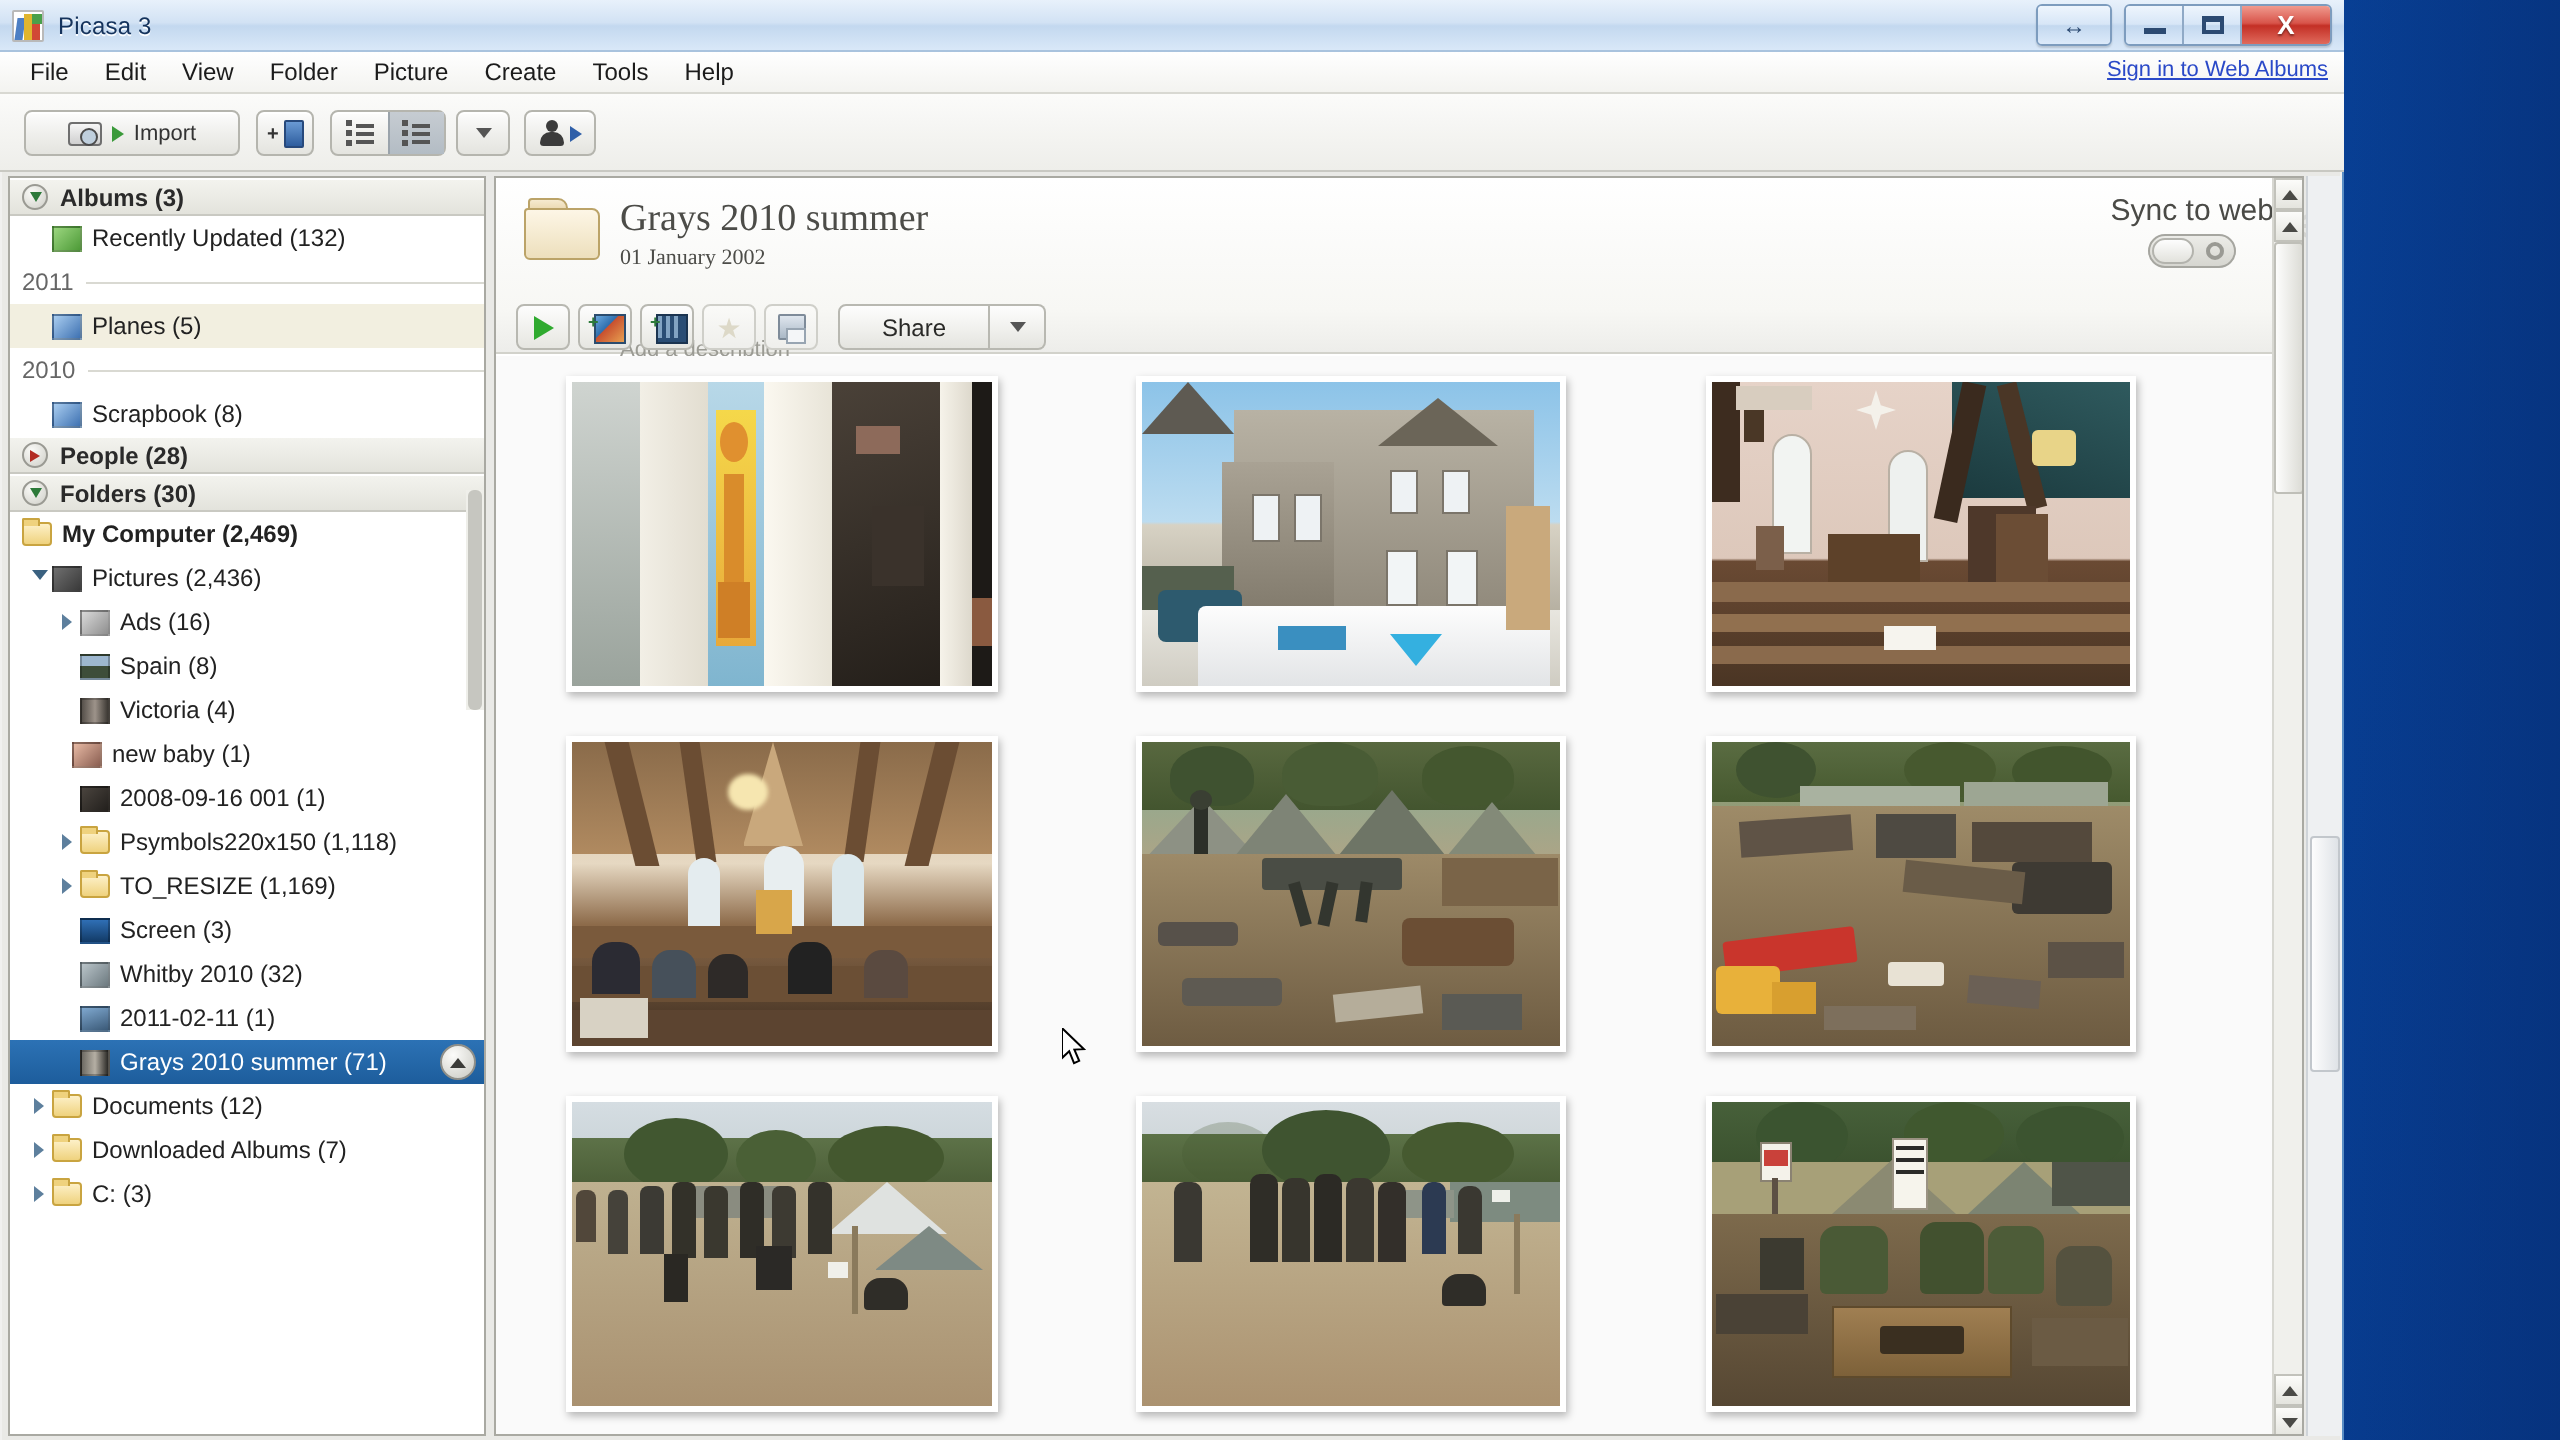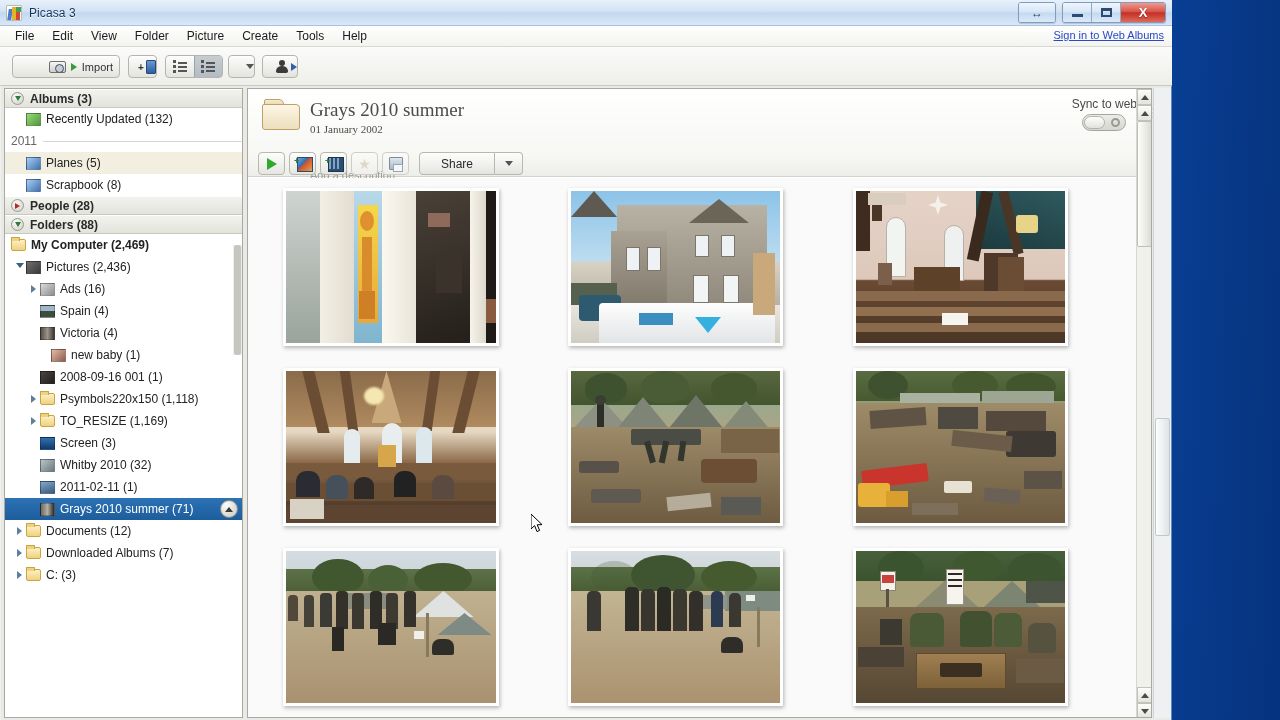--- a/index.html
+++ b/index.html
@@ -76,21 +76,21 @@
     color: #2a49c8; text-decoration: underline; cursor: pointer;
   }
 
   
   #toolbar {
     position: absolute; left: 0; top: 47px; width: 1172px; height: 39px;
     background: linear-gradient(180deg,#fbfbfa 0%,#eeeeea 100%);
     border-bottom: 1px solid #c8c8c2;
   }
   .tb-btn {
-    position: absolute; display: flex; align-items: center; justify-content: flex-end;
+    position: absolute; display: flex; align-items: center; justify-content: center;
     background: linear-gradient(180deg,#fdfdfd 0%,#efefec 52%,#e4e4df 100%);
     border: 1px solid #b5b5ae; border-radius: 4px;
     box-shadow: 0 1px 0 rgba(255,255,255,.9) inset;
   }
   #btn-import { left: 12px; top: 8px; width: 108px; height: 23px; gap: 5px; padding: 0 6px; }
   #btn-import .lbl { font-size: 11px; color: #333; }
   .cam-icon { width: 17px; height: 12px; background: linear-gradient(180deg,#f6f6f6,#cfcfcf);
      border: 1px solid #6f6f6f; border-radius: 2px; position: relative; }
   .cam-icon::before { content:""; position:absolute; left:5px; top:2px; width:7px; height:7px;
      border:1px solid #4b4b4b; border-radius:50%; background:#bfcfdd;}
@@ -226,21 +226,21 @@
   .star-dim { color:#ddd9c8; font-size:14px; }
   .disk-g { width:14px;height:13px;background:linear-gradient(180deg,#dfe6ee,#aab8c6);border:1px solid #7e8b99;border-radius:1px;position:relative;}
   .disk-g::after{content:"";position:absolute;left:3px;top:6px;width:8px;height:6px;background:#f4f6f8;border:1px solid #98a5b2;}
   #btn-share { width: 76px; height: 23px; font-size:12px; color:#2a2a28;
      background: linear-gradient(180deg,#fdfdfd 0%,#f1f1ee 52%,#e4e4df 100%);
      border:1px solid #b8b8b1; border-radius:4px 0 0 4px; display:flex;align-items:center;justify-content:center;}
   #btn-share-menu { width: 28px; height:23px; border:1px solid #b8b8b1; border-left:none; border-radius:0 4px 4px 0;
      background: linear-gradient(180deg,#fdfdfd 0%,#f1f1ee 52%,#e4e4df 100%); display:flex;align-items:center;justify-content:center;}
 
   #synctoweb { position:absolute; right: 14px; top: 8px; text-align:center; }
-  #synctoweb .lbl { font-size:12px; color:#4a4a46; margin-bottom:3px;}
+  #synctoweb .lbl { font-size:15px; color:#4a4a46; margin-bottom:3px;}
   #synctoweb .toggle { width:44px; height:17px; border-radius:9px; position:relative;
      background: linear-gradient(180deg,#ececE8,#d6d6d0); border:1px solid #a6a6a0; margin:0 auto;}
   #synctoweb .toggle .knob { position:absolute; left:1px; top:1px; width:21px; height:13px; border-radius:7px;
      background: linear-gradient(180deg,#fdfdfd,#e2e2dc); border:1px solid #b3b3ad;}
   #synctoweb .toggle .circ { position:absolute; right:5px; top:3px; width:9px; height:9px; border-radius:50%;
      border:2px solid #9a9a94; }
 
   
   #grid {
     position: absolute; left: 0; top: 89px; width: 890px; height: 541px;
@@ -442,38 +442,42 @@
     <div class="year-sep">
       <span>2011</span>
       <span class="rule"></span>
     </div>
 
     <div class="tree-row hl" style="padding-left:21px">
       <span class="thumbicon" style="background:linear-gradient(135deg,#a9cdf0,#3f72b2);"></span>
       <span>Planes (5)</span>
     </div>
 
+    <div class="year-sep">
+      <span>2010</span>
+      <span class="rule"></span>
+    </div>
 
     <div class="tree-row" style="padding-left:21px">
       <span class="thumbicon" style="background:linear-gradient(135deg,#a9cdf0,#3f72b2);"></span>
       <span>Scrapbook (8)</span>
     </div>
 
     <div class="section-hdr">
       <span class="disc">
           <span class="tri-rt"></span>
         </span>
       <span>People (28)</span>
     </div>
 
     <div class="section-hdr">
       <span class="disc">
           <span class="tri-dn"></span>
         </span>
-      <span>Folders (88)</span>
+      <span>Folders (30)</span>
     </div>
 
     <div class="tree-row" style="padding-left:6px;font-weight:bold">
       <span class="folder"></span>
       <span>My Computer (2,469)</span>
     </div>
 
     <div class="tree-row" style="padding-left:8px">
       <span class="expander">
           <span class="tri open"></span>
@@ -485,30 +489,30 @@
     <div class="tree-row" style="padding-left:22px">
       <span class="expander">
           <span class="tri"></span>
         </span>
       <span class="thumbicon" style="background:linear-gradient(135deg,#d9d9d9,#8f8f8f);"></span>
       <span>Ads (16)</span>
     </div>
 
     <div class="tree-row" style="padding-left:35px">
       <span class="thumbicon" style="background:linear-gradient(180deg,#9db7cf 45%,#3d4d3a 46%);"></span>
-      <span>Spain (4)</span>
+      <span>Spain (8)</span>
     </div>
 
 
     <div class="tree-row" style="padding-left:35px">
       <span class="thumbicon" style="background:linear-gradient(90deg,#56504a,#9d938a,#3c3833);"></span>
       <span>Victoria (4)</span>
     </div>
 
-    <div class="tree-row" style="padding-left:46px">
+    <div class="tree-row" style="padding-left:31px">
       <span class="thumbicon" style="background:linear-gradient(135deg,#e7b9a4,#8b5f52);"></span>
       <span>new baby (1)</span>
     </div>
 
     <div class="tree-row" style="padding-left:35px">
       <span class="thumbicon" style="background:linear-gradient(135deg,#4a443e,#23201d);"></span>
       <span>2008-09-16 001 (1)</span>
     </div>
 
     <div class="tree-row" style="padding-left:22px">

